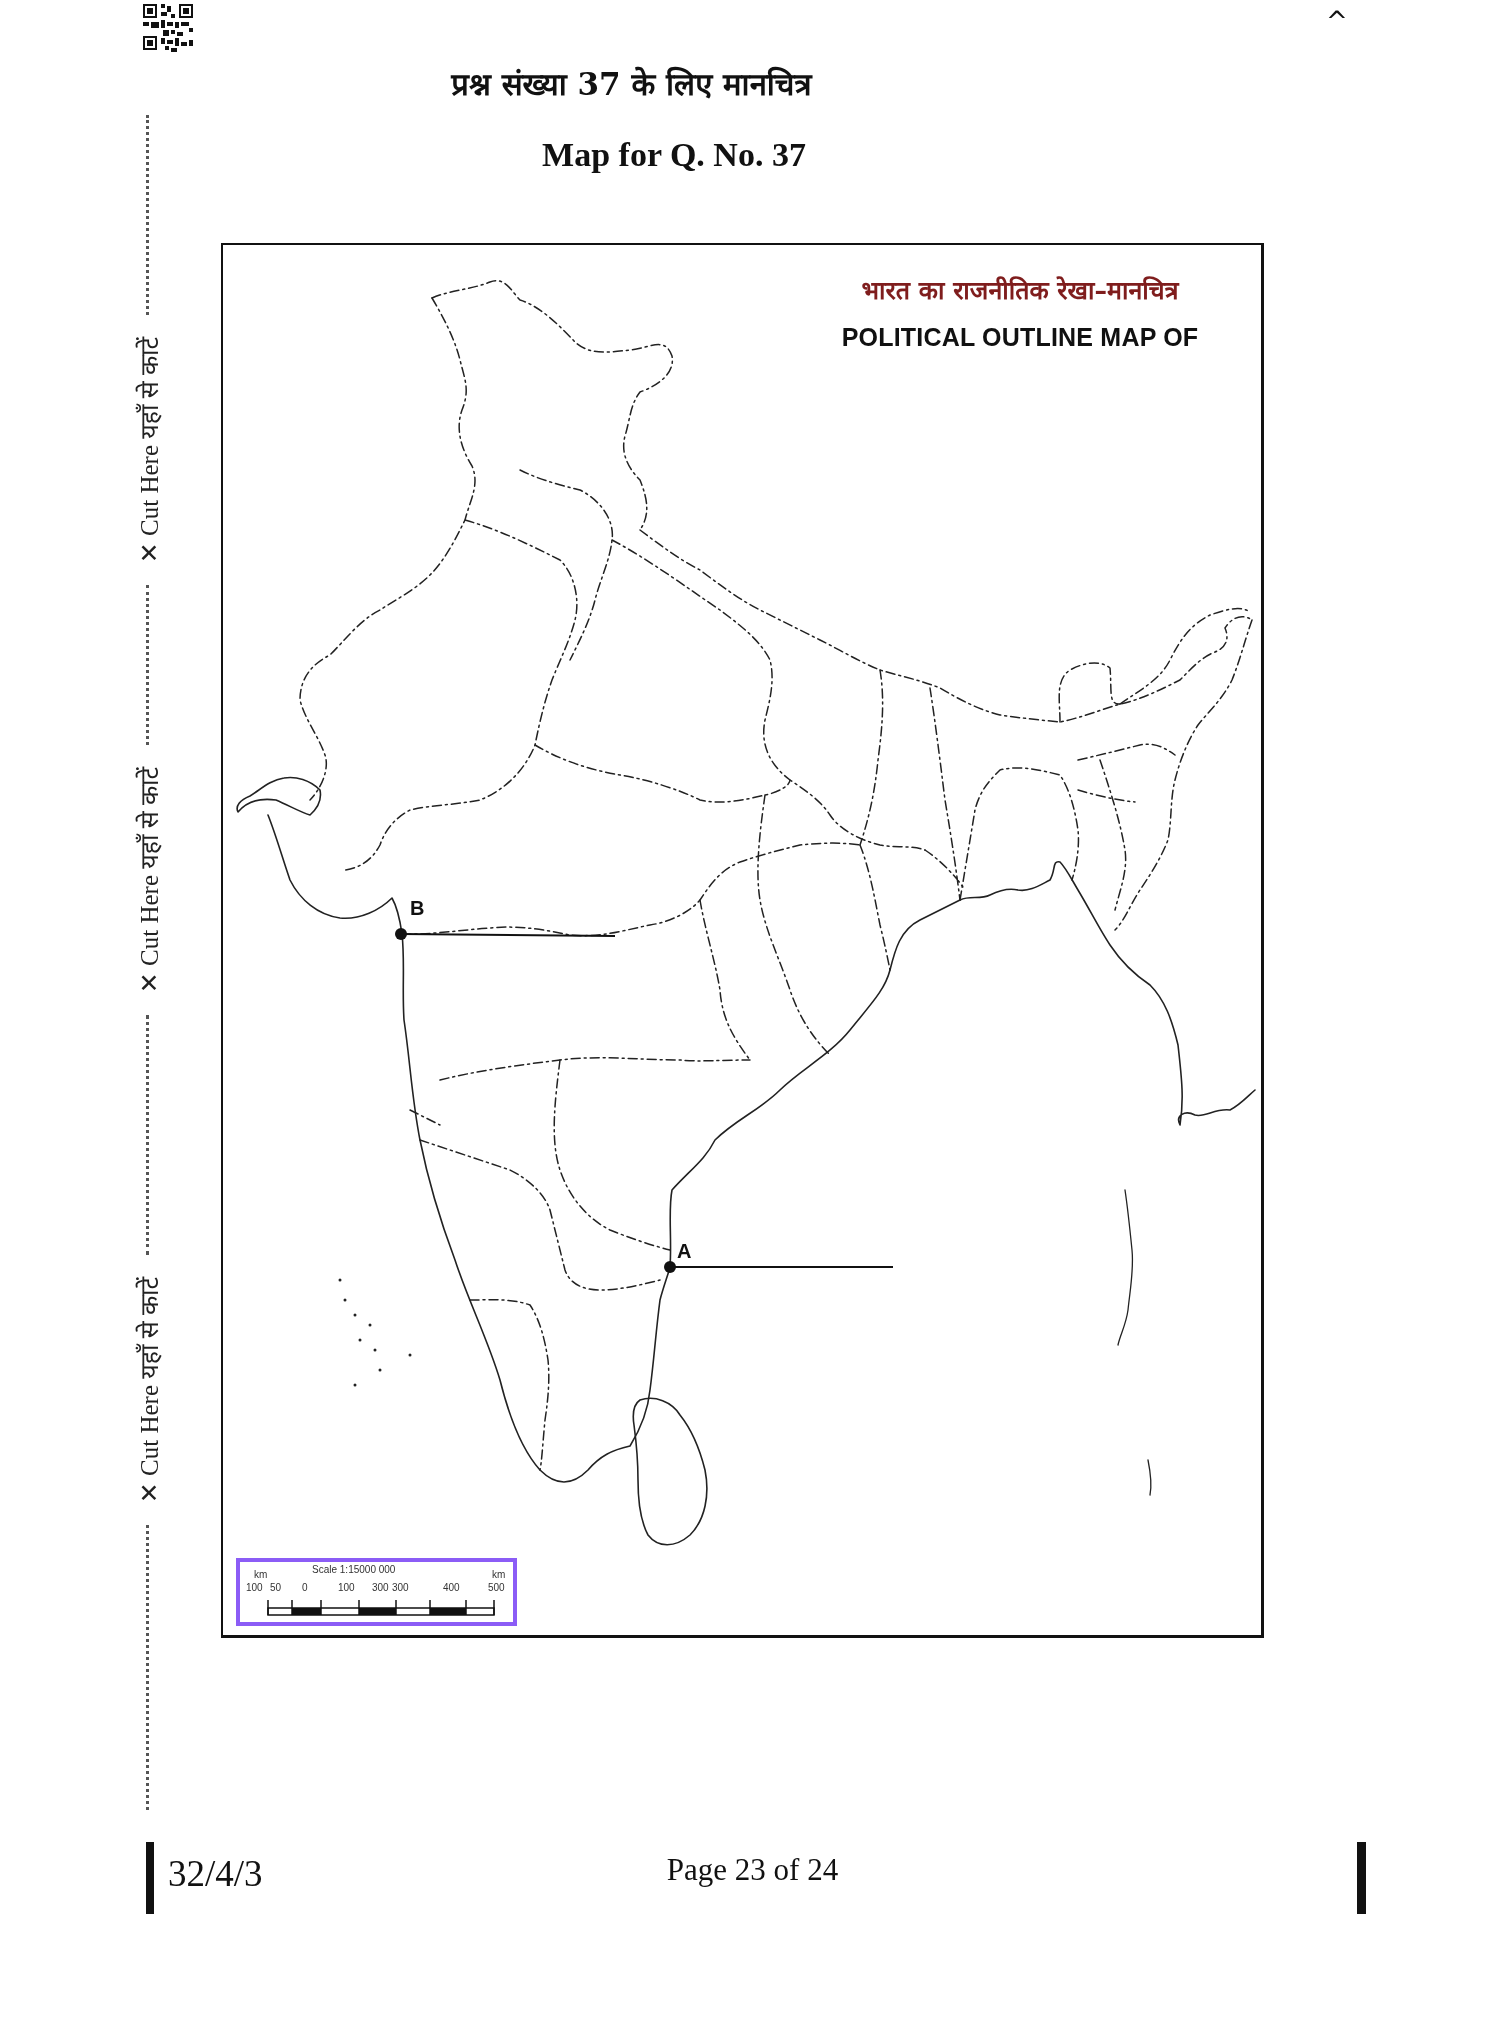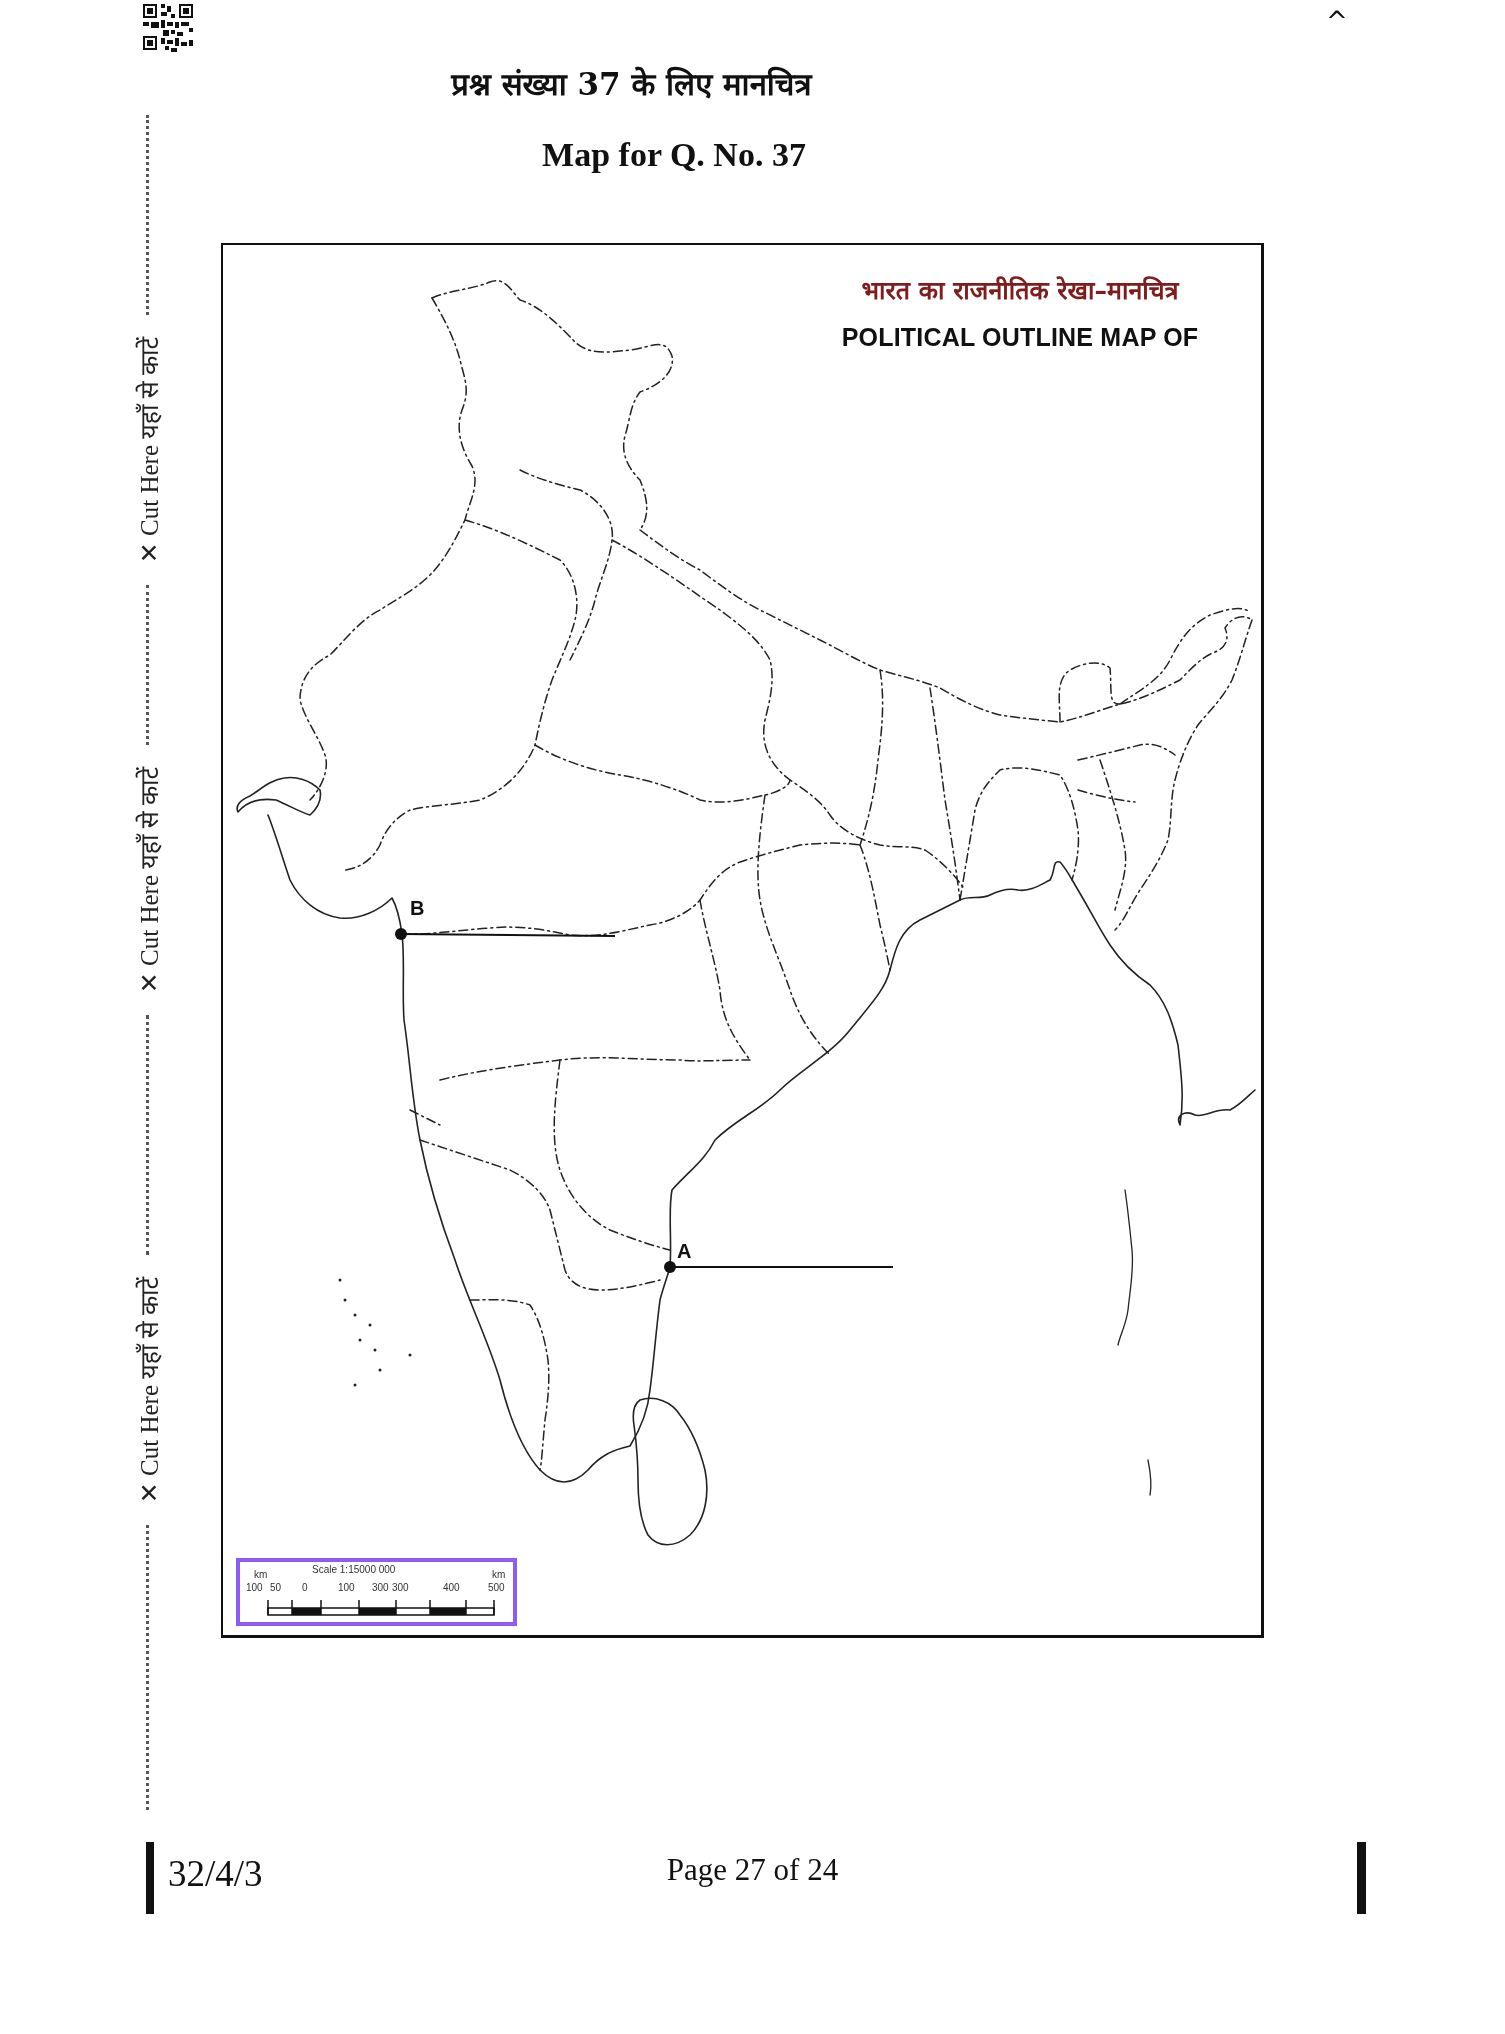--- a/index.html
+++ b/index.html
@@ -176,14 +176,14 @@
         <line x1="158" y1="40" x2="158" y2="55"></line>
         <line x1="192" y1="40" x2="192" y2="55"></line>
       <line x1="228" y1="40" x2="228" y2="55"></line>
         <line x1="256" y1="40" x2="256" y2="55"></line>
     </g>
   </svg>
 </div>
 
 <div class="footer-bar-l"></div>
 <div class="footer-code">32/4/3</div>
-<div class="footer-page">Page 27 of 24</div>
+<div class="footer-page">Page 23 of 24</div>
 <div class="footer-bar-r"></div>
 
 </body></html>

